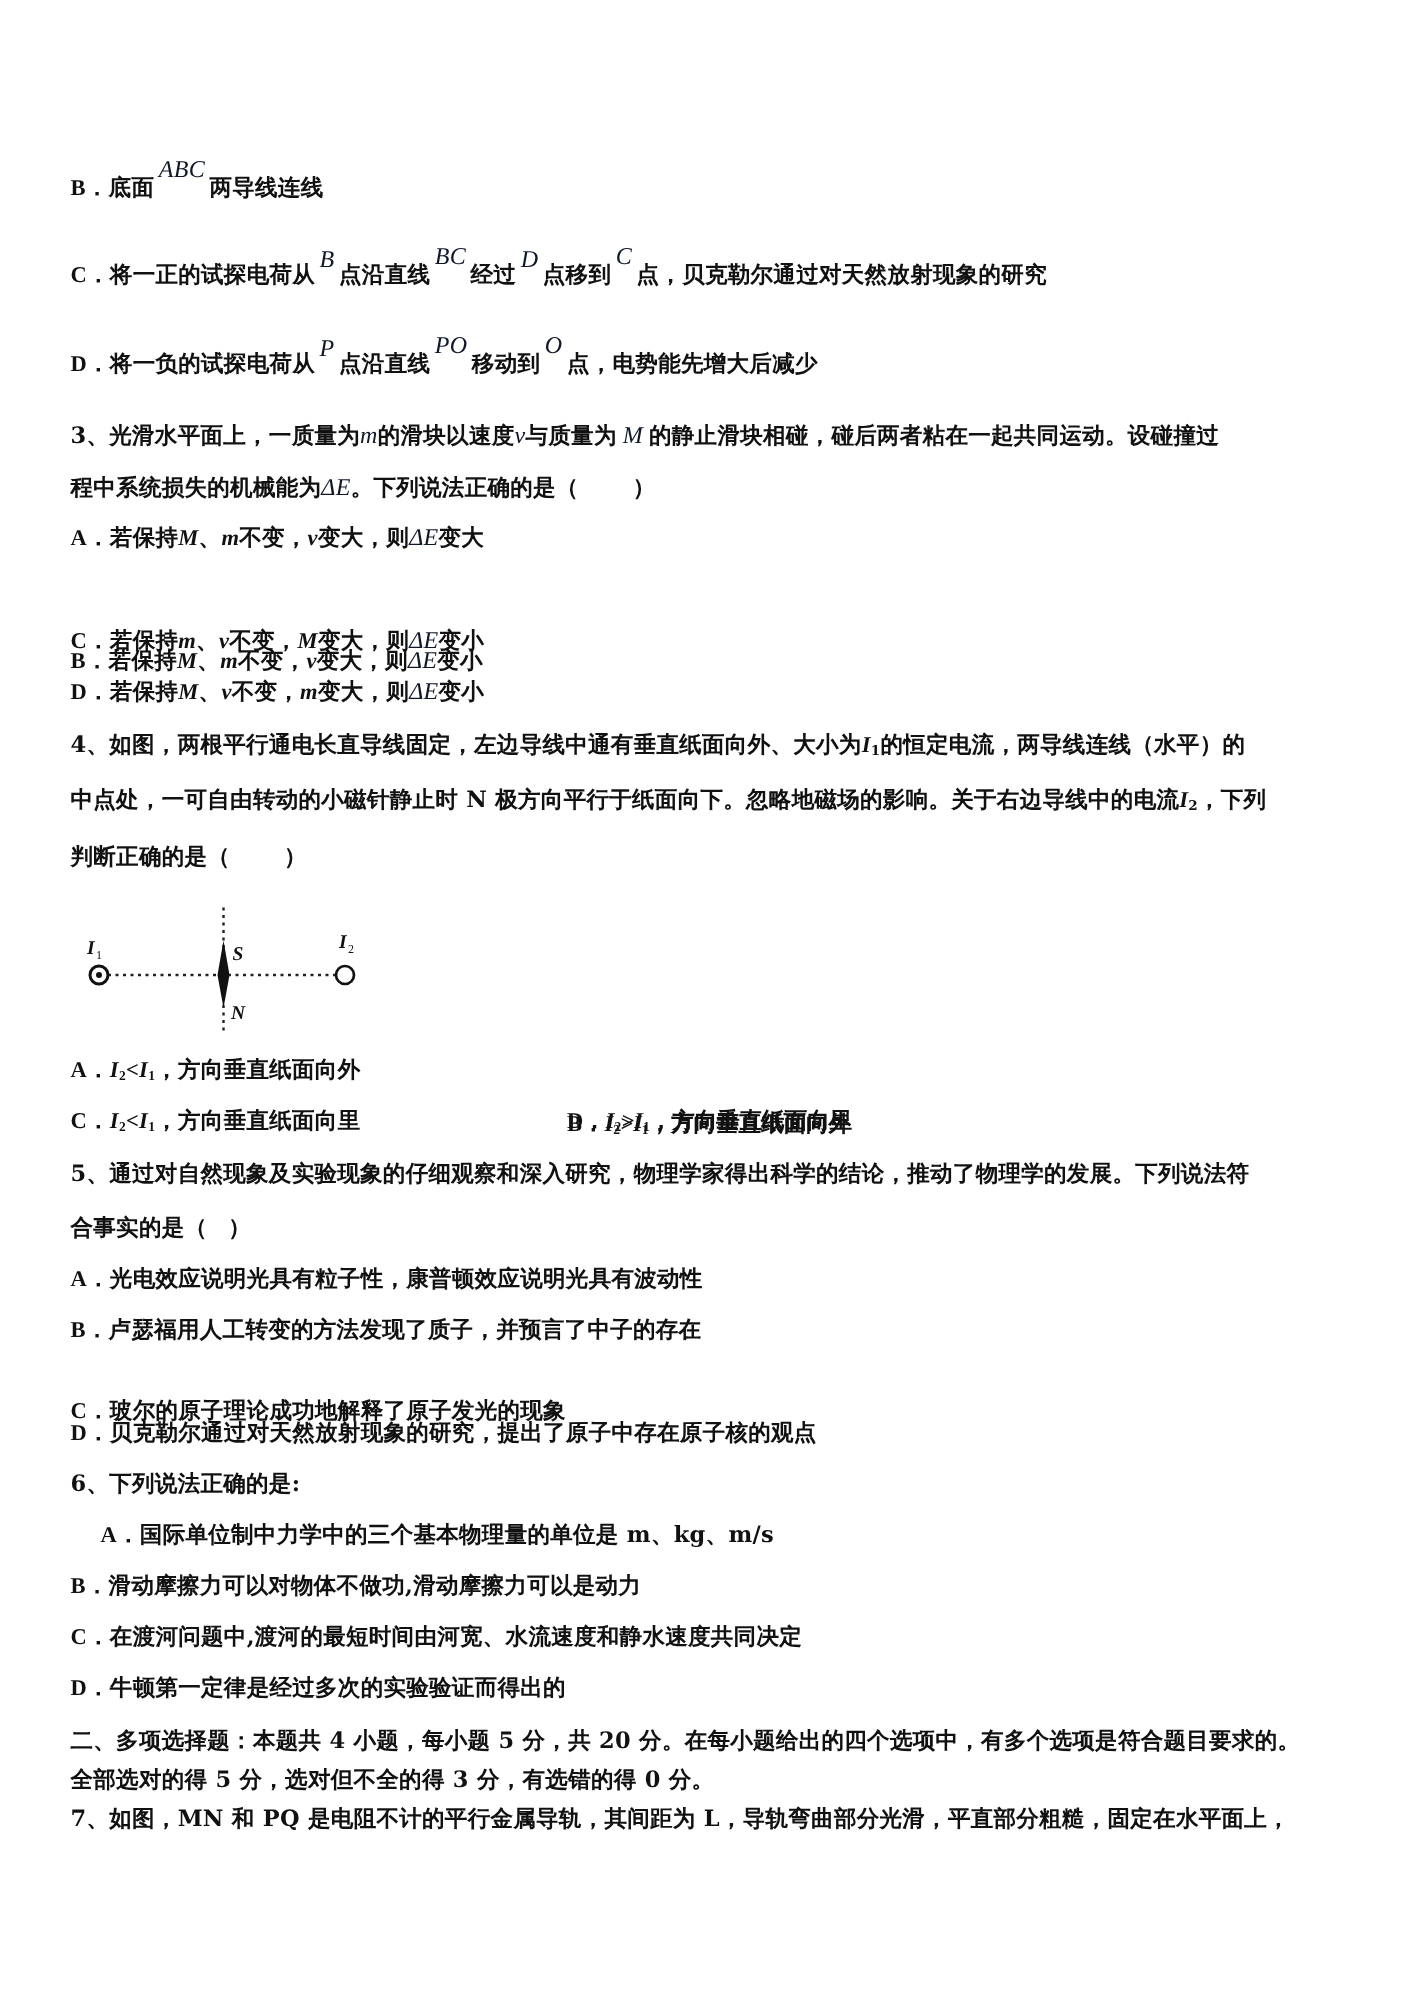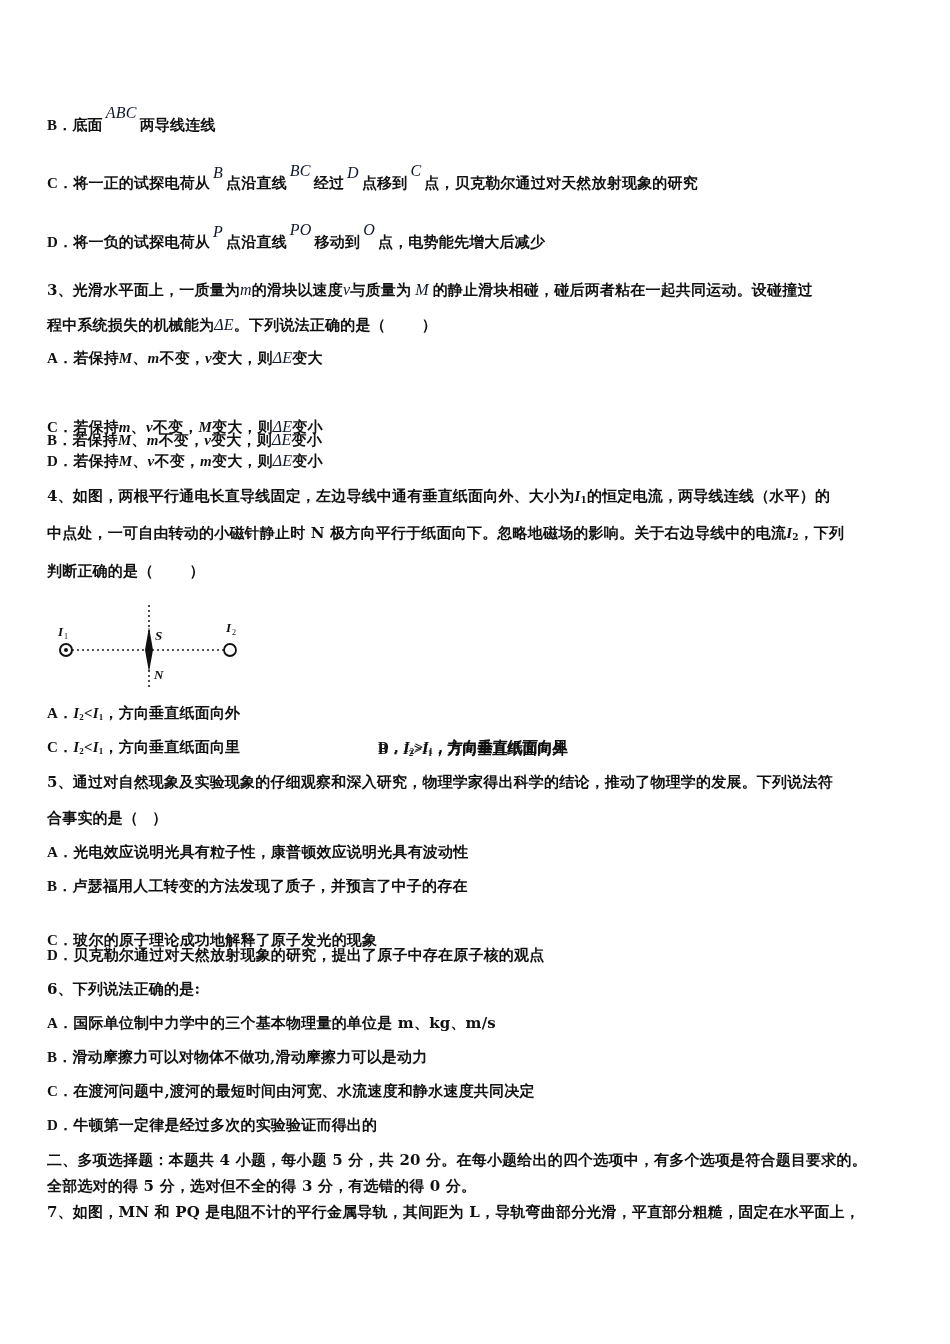--- a/index.html
+++ b/index.html
@@ -118,21 +118,21 @@
   <span class="opt-label">B．</span><span>卢瑟福用人工转变的方法发现了质子，并预言了中子的存在</span>
 </div>
 <div class="line" style="top:930px;">
   <span class="opt-label">C．</span><span>玻尔的原子理论成功地解释了原子发光的现象</span>
 </div>
 <div class="line" style="top:945px;">
   <span class="opt-label">D．</span><span>贝克勒尔通过对天然放射现象的研究，提出了原子中存在原子核的观点</span>
 </div>
 
 <div class="line" style="top:979px;">6、下列说法正确的是:</div>
-<div class="line" style="top:1013px;">
+<div class="line" style="top:1013px;margin-left:20px;">
   <span class="opt-label">A．</span><span>国际单位制中力学中的三个基本物理量的单位是 m、kg、m/s</span>
 </div>
 <div class="line" style="top:1047px;">
   <span class="opt-label">B．</span><span>滑动摩擦力可以对物体不做功,滑动摩擦力可以是动力</span>
 </div>
 <div class="line" style="top:1081px;">
   <span class="opt-label">C．</span><span>在渡河问题中,渡河的最短时间由河宽、水流速度和静水速度共同决定</span>
 </div>
 <div class="line" style="top:1115px;">
   <span class="opt-label">D．</span><span>牛顿第一定律是经过多次的实验验证而得出的</span>

